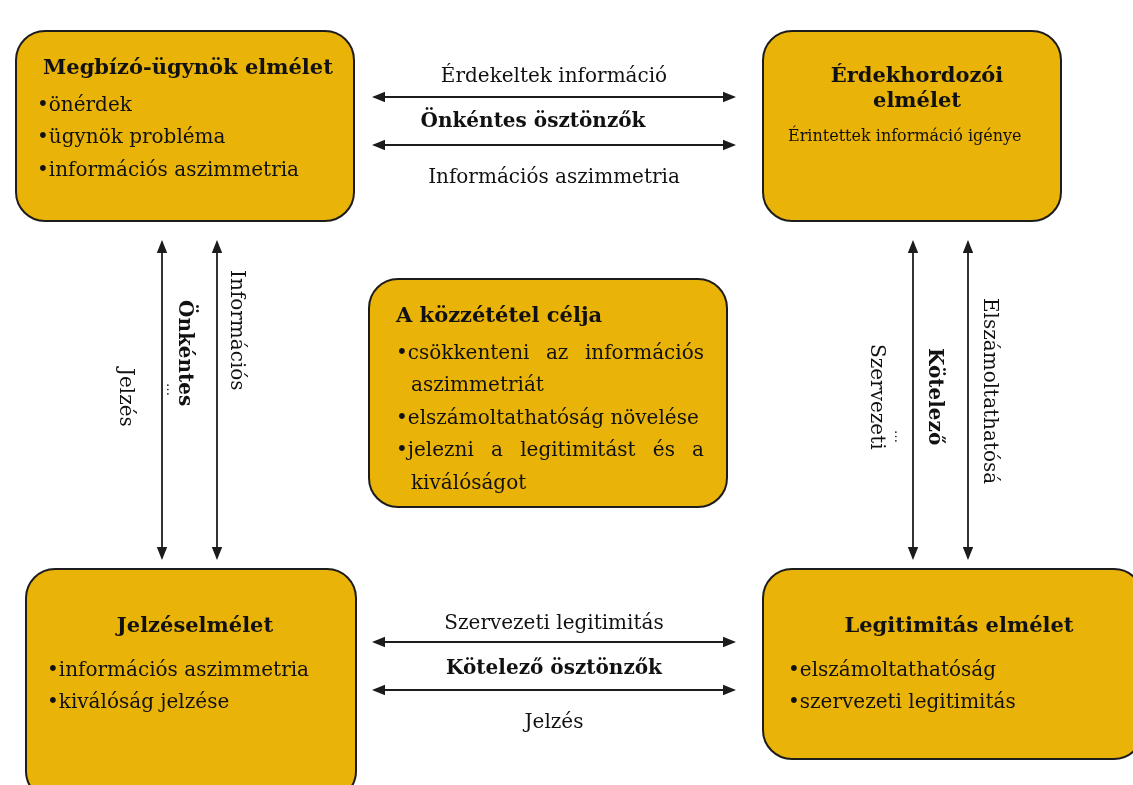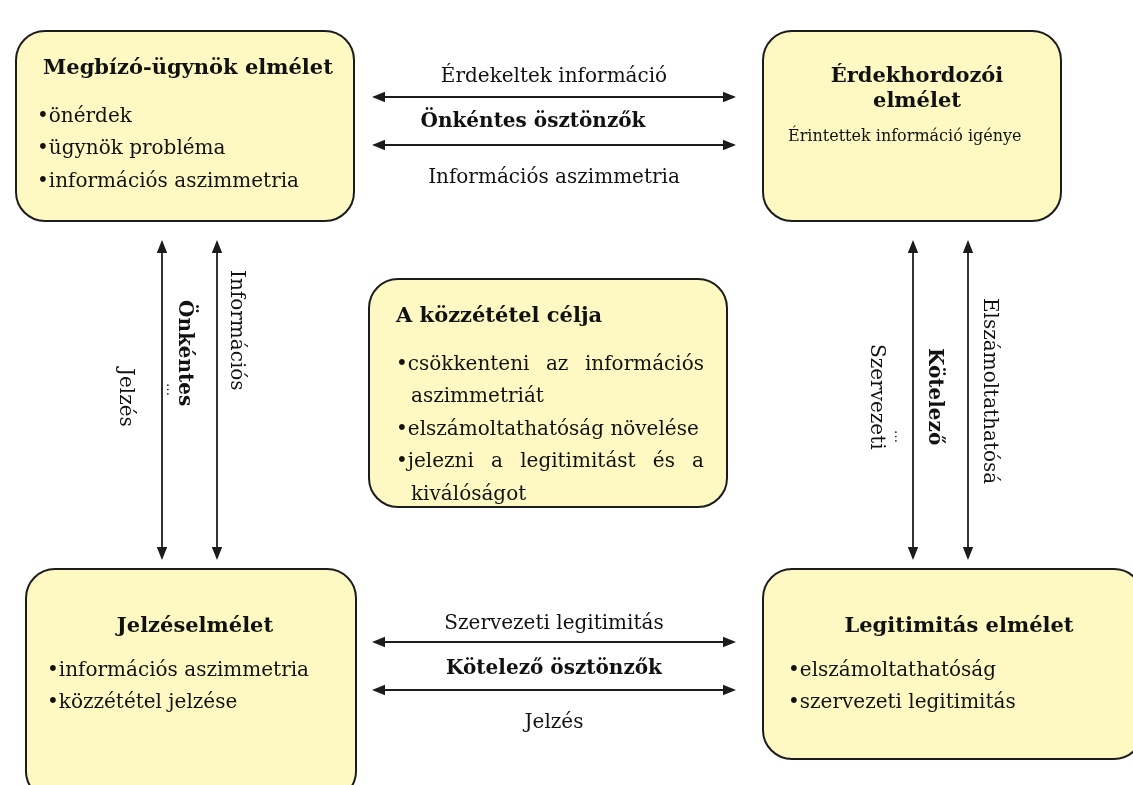--- a/index.html
+++ b/index.html
@@ -2,25 +2,25 @@
 <html><head>
 <meta charset="utf-8">
 <style>
   html,body { margin:0; padding:0; background:#fff; }
   .canvas {
     position:relative; width:1133px; height:785px; background:#ffffff;
     font-family:"DejaVu Serif","Liberation Serif",serif; color:#111111;
     overflow:hidden;
   }
   .box {
-    position:absolute; box-sizing:border-box; background:#fef9c3;
+    position:absolute; box-sizing:border-box; background:#eab308;
     border:2.5px solid #1c1c1c; border-radius:30px;
   }
   .box .title { font-weight:bold; font-size:21px; text-align:center; }
-  .items { margin-top:20px; }
+  .items { margin-top:9px; }
   .bullet-item {
     font-size:20px; line-height:1.62; padding-left:15px; text-indent:-15px;
   }
   .bullet-item .bullet { display:inline; }
   .box-tl { left:15px; top:30px; width:340px; height:192px; padding:20px 14px 0 20px; }
   .box-tl .title { margin-top:2px; }
   .box-tr { left:762px; top:30px; width:300px; height:192px; padding:30px 14px 0 24px; }
   .box-tr .body-text { margin-top:12px; font-size:16px; line-height:1.5; max-width:245px; }
   .box-center { left:368px; top:278px; width:360px; height:230px; padding:22px 22px 0 26px; }
   .box-center .title { text-align:left; }
@@ -84,21 +84,21 @@
         <div class="bullet-item"><span class="bullet">•</span><span>csökkenteni az információs aszimmetriát</span></div>
         <div class="bullet-item"><span class="bullet">•</span><span>elszámoltathatóság növelése</span></div>
         <div class="bullet-item"><span class="bullet">•</span><span>jelezni a legitimitást és a kiválóságot</span></div>
       </div>
   </div>
 
   <div class="box box-bl">
     <div class="title">Jelzéselmélet</div>
     <div class="items">
         <div class="bullet-item"><span class="bullet">•</span><span>információs aszimmetria</span></div>
-        <div class="bullet-item"><span class="bullet">•</span><span>közzététel jelzése</span></div>
+        <div class="bullet-item"><span class="bullet">•</span><span>kiválóság jelzése</span></div>
       </div>
   </div>
 
   <div class="box box-br">
     <div class="title">Legitimitás elmélet</div>
     <div class="items">
         <div class="bullet-item"><span class="bullet">•</span><span>elszámoltathatóság</span></div>
         <div class="bullet-item"><span class="bullet">•</span><span>szervezeti legitimitás</span></div>
       </div>
   </div>

